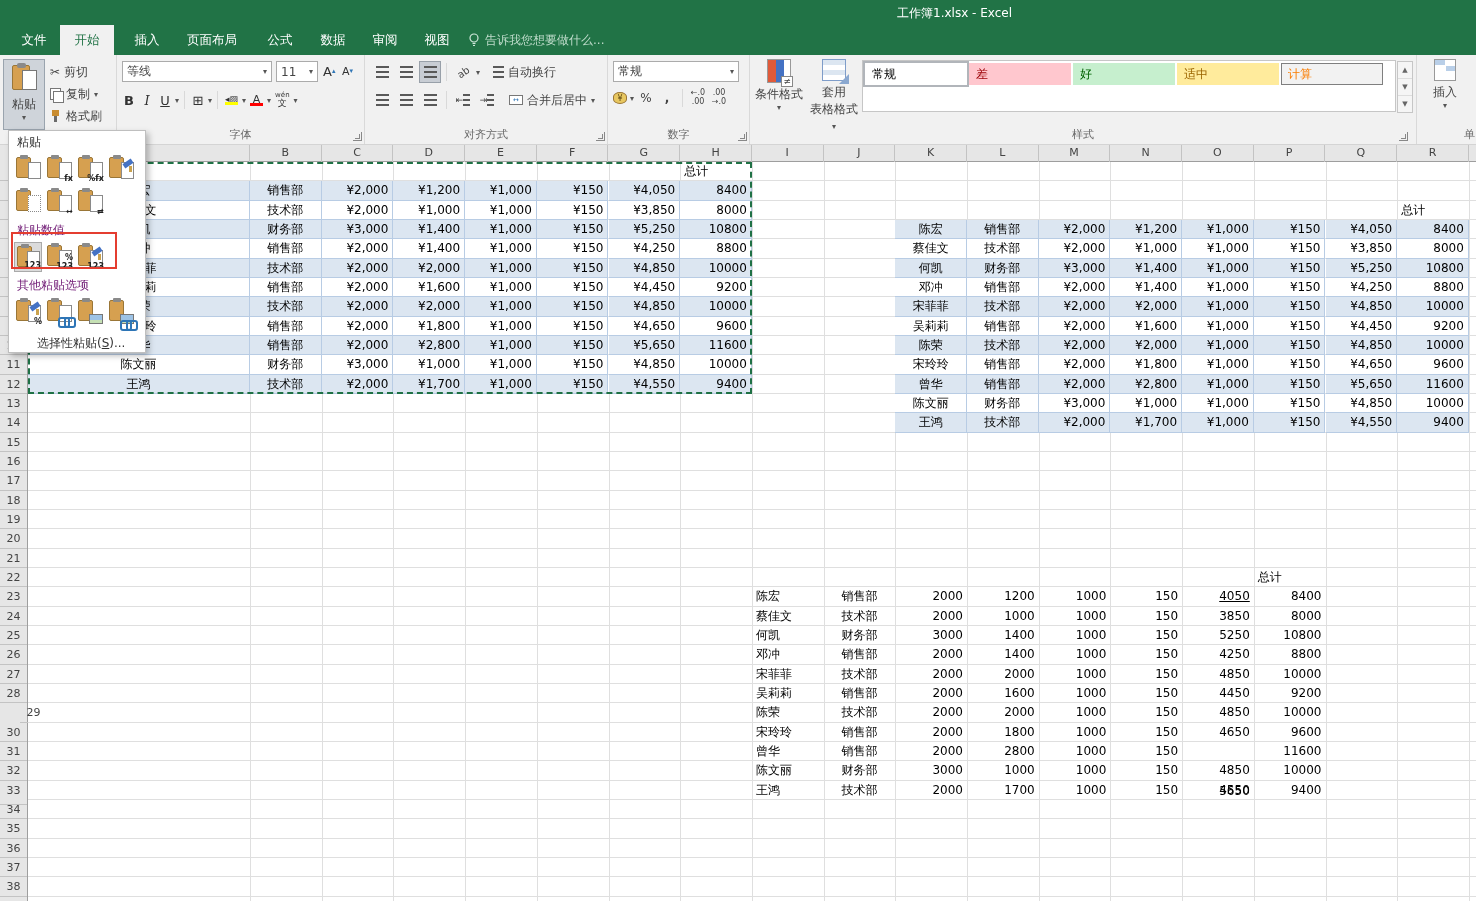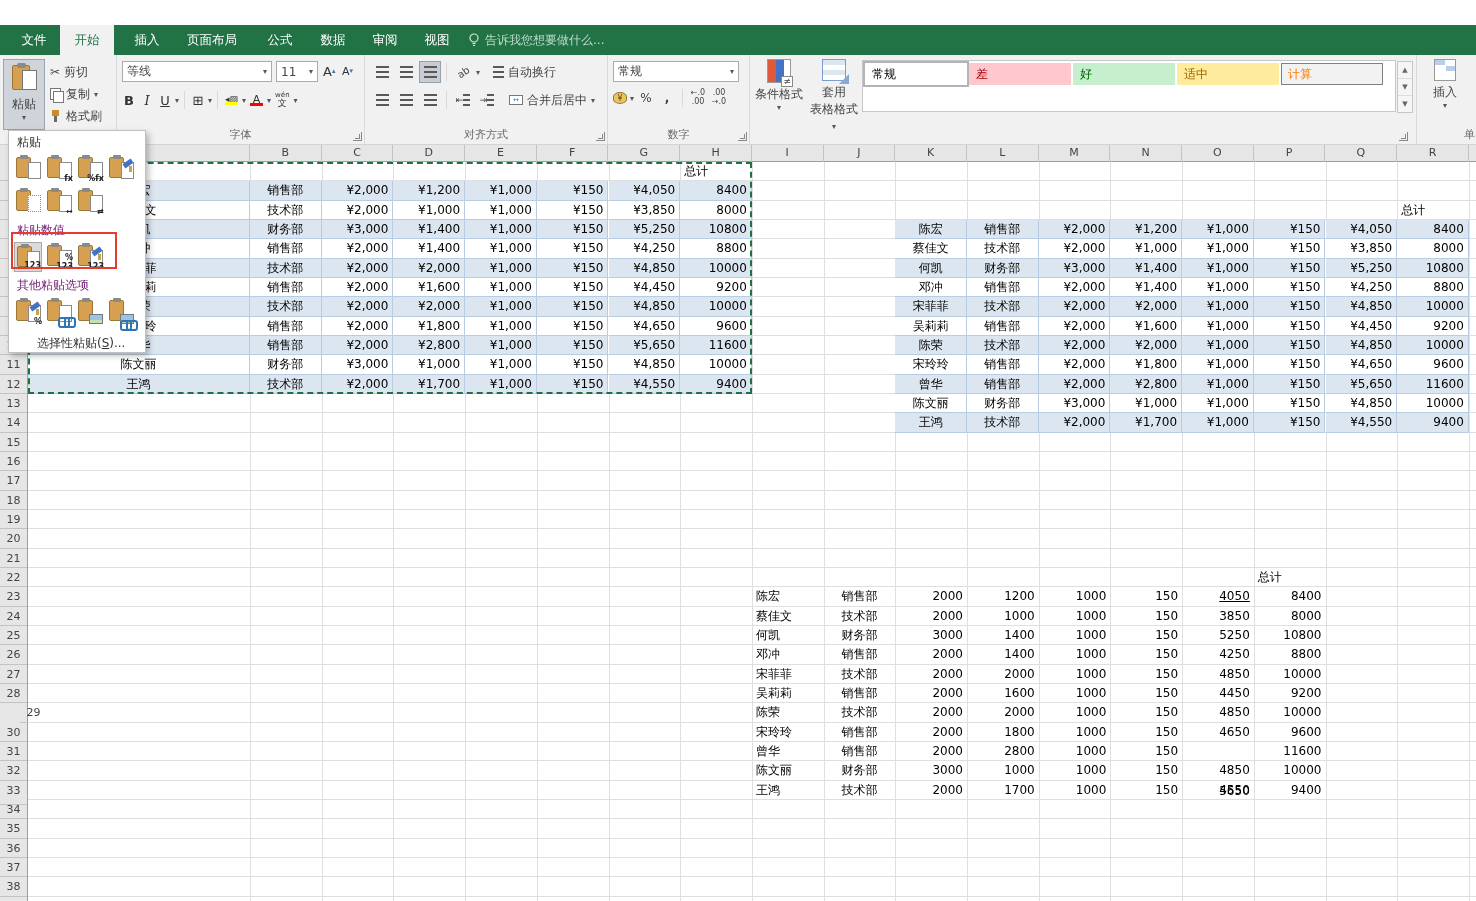--- a/index.html
+++ b/index.html
@@ -155,20 +155,23 @@
   #red-rect { position:absolute; left:2px; top:101px; width:106px; height:37px;
     border:2px solid #e43d30; z-index:11; pointer-events:none; }
   #paste-special { padding:6px 0 0 28px; color:#333; }
   .u { text-decoration:underline; }
 </style>
 </head>
 <body>
 
 <div id="app">
 
+  <div id="titlebar">
+    <span id="title-text">工作簿1.xlsx - Excel</span>
+  </div>
 
   <div id="tabrow">
     <div id="tellme">
       <svg width="12" height="14" viewBox="0 0 12 14">
         <circle cx="6" cy="5" r="4" fill="none" stroke="#cfe7da" stroke-width="1.2"></circle>
         <line x1="4.5" y1="10.5" x2="7.5" y2="10.5" stroke="#cfe7da" stroke-width="1.2"></line>
         <line x1="5" y1="12.5" x2="7" y2="12.5" stroke="#cfe7da" stroke-width="1.2"></line>
       </svg>
       <span>告诉我您想要做什么...</span>
     </div>
@@ -331,20 +334,21 @@
             <div class="chip" style="background: rgb(198, 239, 206); color: rgb(0, 97, 0);">好</div>
             <div class="chip" style="background: rgb(255, 235, 156); color: rgb(156, 101, 0);">适中</div>
             <div class="chip" style="background: rgb(242, 242, 242); color: rgb(250, 125, 0); border: 1px solid rgb(127, 127, 127);">计算</div>
           </div>
         <div id="gal-scroll">
           <span>▲</span>
           <span>▼</span>
           <span>▼</span>
         </div>
       </div>
+      <div class="rg-label">样式</div>
       <div class="launcher" style="right:8px;"></div>
     </div>
 
     <div class="rg" style="left:1417px;width:59px;border-right:none;">
       <div class="bigbtn" style="left:10px;width:36px;">
         <span class="ic-ins"></span>
         <div>插入</div>
         <div class="dd">▾</div>
       </div>
       <div class="rg-label" style="text-align:right;padding-right:1px;">单</div>

